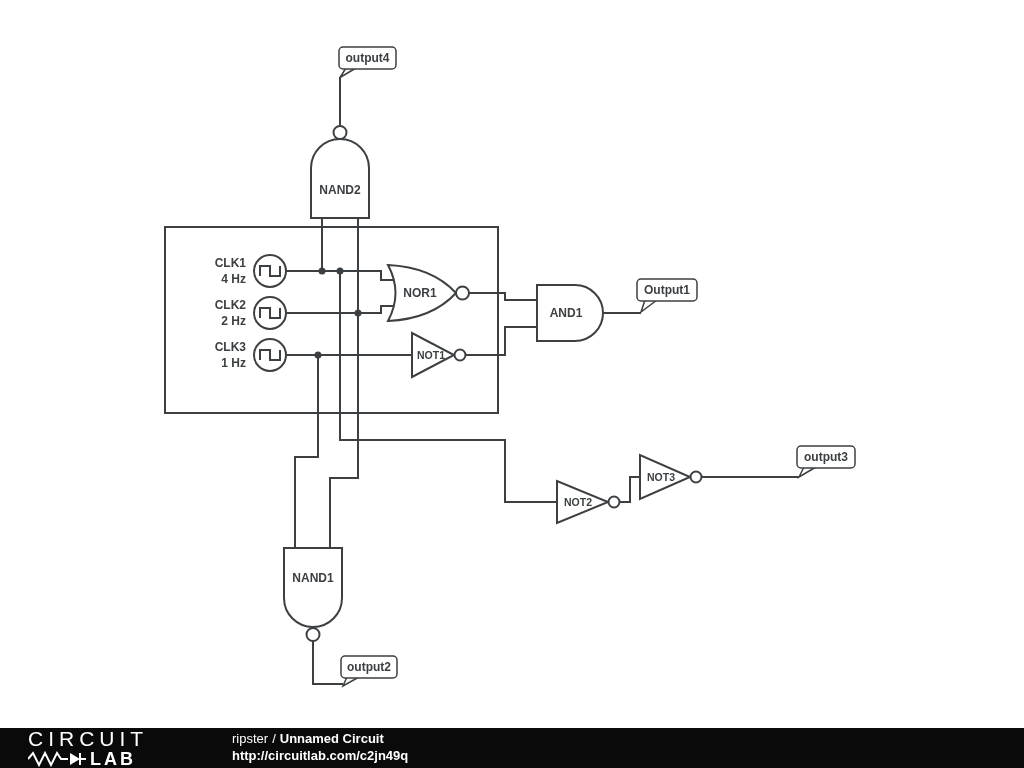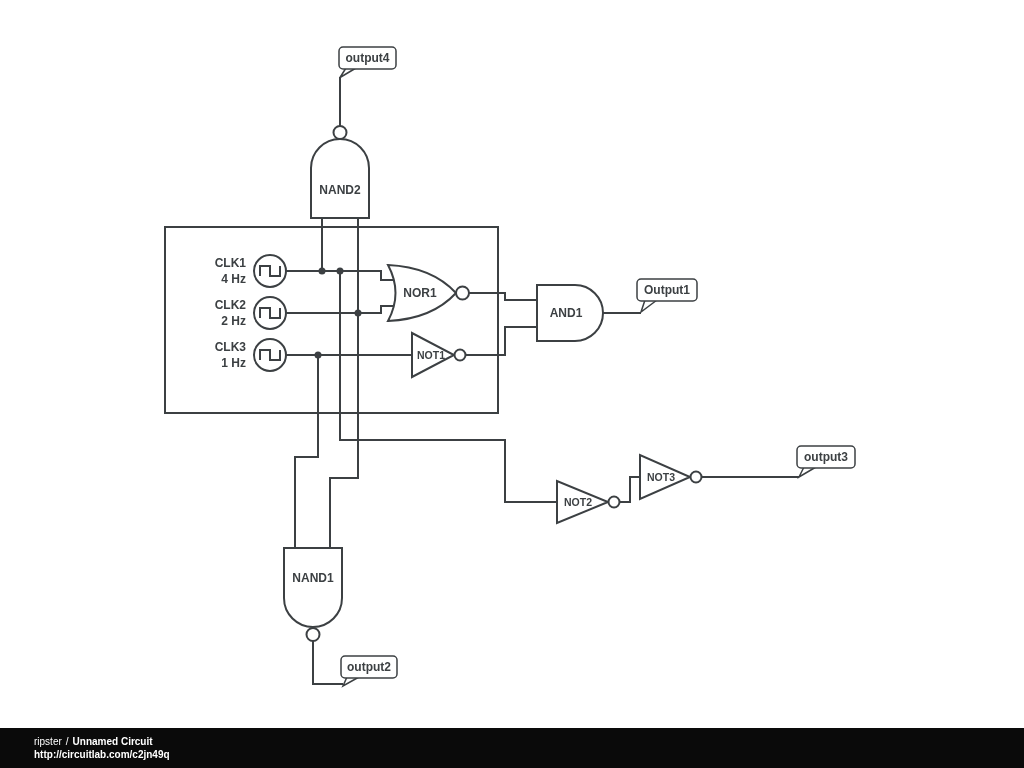--- a/index.html
+++ b/index.html
@@ -48,21 +48,21 @@
     width: 1024px;
     height: 40px;
     background: #0a0a0a;
     color: #ffffff;
     display: flex;
     align-items: center;
   }
   .logo-wrap { margin-left: 28px; }
   .footer-text {
     margin-left: 34px;
-    font-size: 10px;
+    font-size: 13px;
     line-height: 1.3;
   }
   .footer-text .bold { font-weight: bold; }
   .footer-text .sep { margin: 0 4px; }
   .logo-white { fill: #ffffff; font-family: "Liberation Sans", sans-serif; }
 </style>
 </head>
 <body>
 
 <div class="canvas">
@@ -173,19 +173,29 @@
 
     <g>
       <path class="flag-box" d="M 347 677 L 343 686 L 359 677"></path>
       <rect class="flag-box" x="341" y="656" width="56" height="22" rx="4"></rect>
       <text class="lbl" x="369" y="671" text-anchor="middle">output2</text>
     </g>
   </svg>
 </div>
 
 <div class="footer">
+  <div class="logo-wrap">
+    <svg width="170" height="38" viewBox="0 0 170 38">
+      <text class="logo-white" x="0" y="17" font-size="21" letter-spacing="5">CIRCUIT</text>
+      <polyline points="0,30 5,24 11,36 17,24 23,36 29,24 33,30 40,30" stroke="#ffffff" stroke-width="2" fill="none"></polyline>
+      <polygon points="42,24 42,36 52,30" fill="#ffffff"></polygon>
+      <line x1="52" y1="24" x2="52" y2="36" stroke="#ffffff" stroke-width="2"></line>
+      <line x1="52" y1="30" x2="58" y2="30" stroke="#ffffff" stroke-width="2"></line>
+      <text class="logo-white" x="62" y="36" font-size="18" font-weight="bold" letter-spacing="3">LAB</text>
+    </svg>
+  </div>
   <div class="footer-text">
     <div>
       <span>ripster</span><span class="sep">/</span><span class="bold">Unnamed Circuit</span>
     </div>
     <div class="bold">http://circuitlab.com/c2jn49q</div>
   </div>
 </div>
 
 </body></html>

